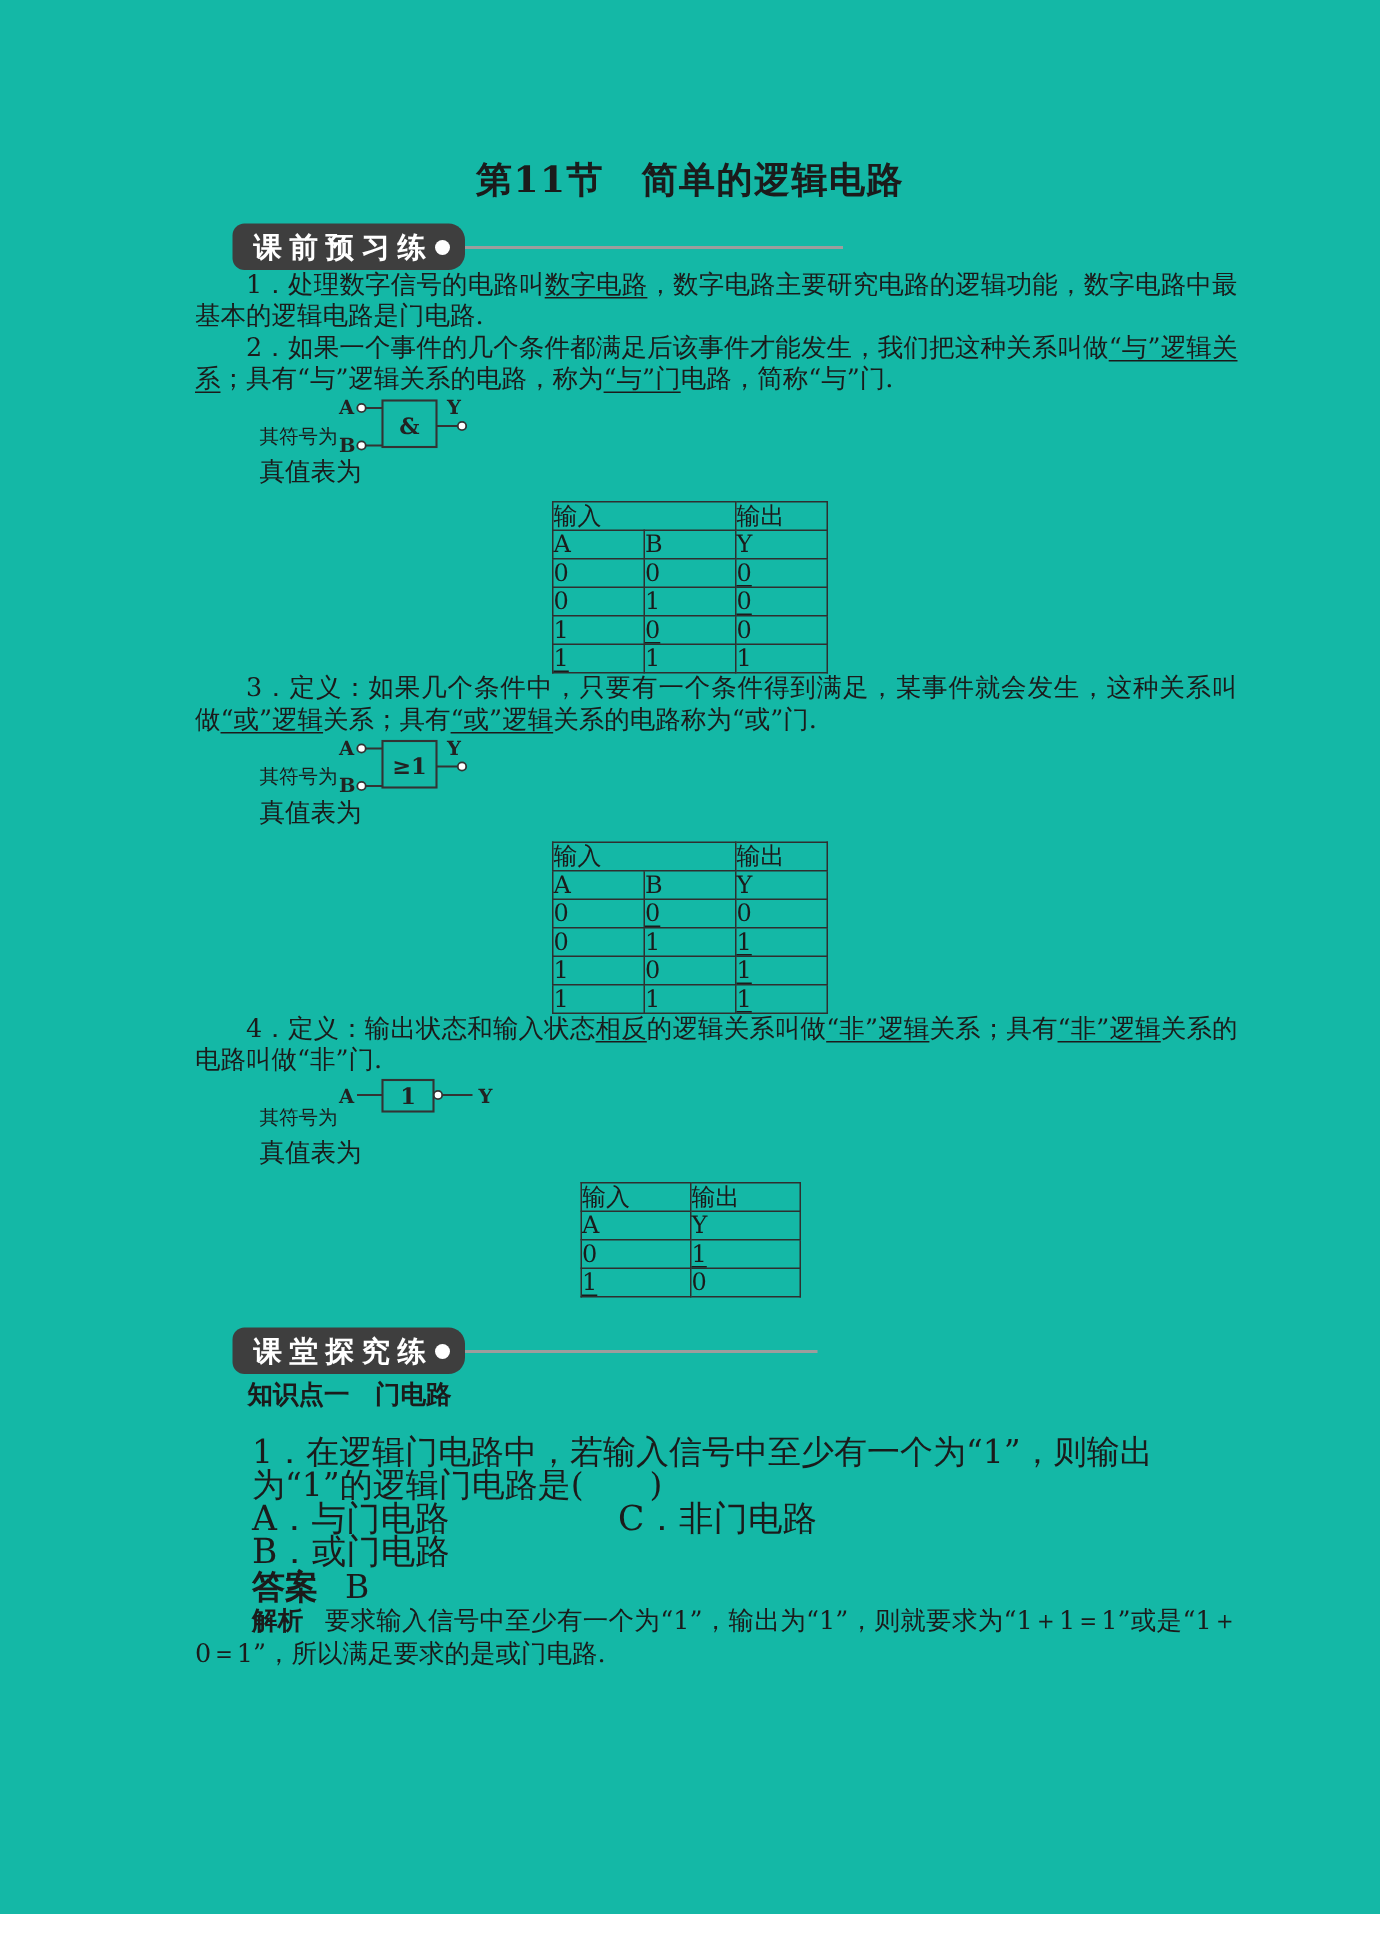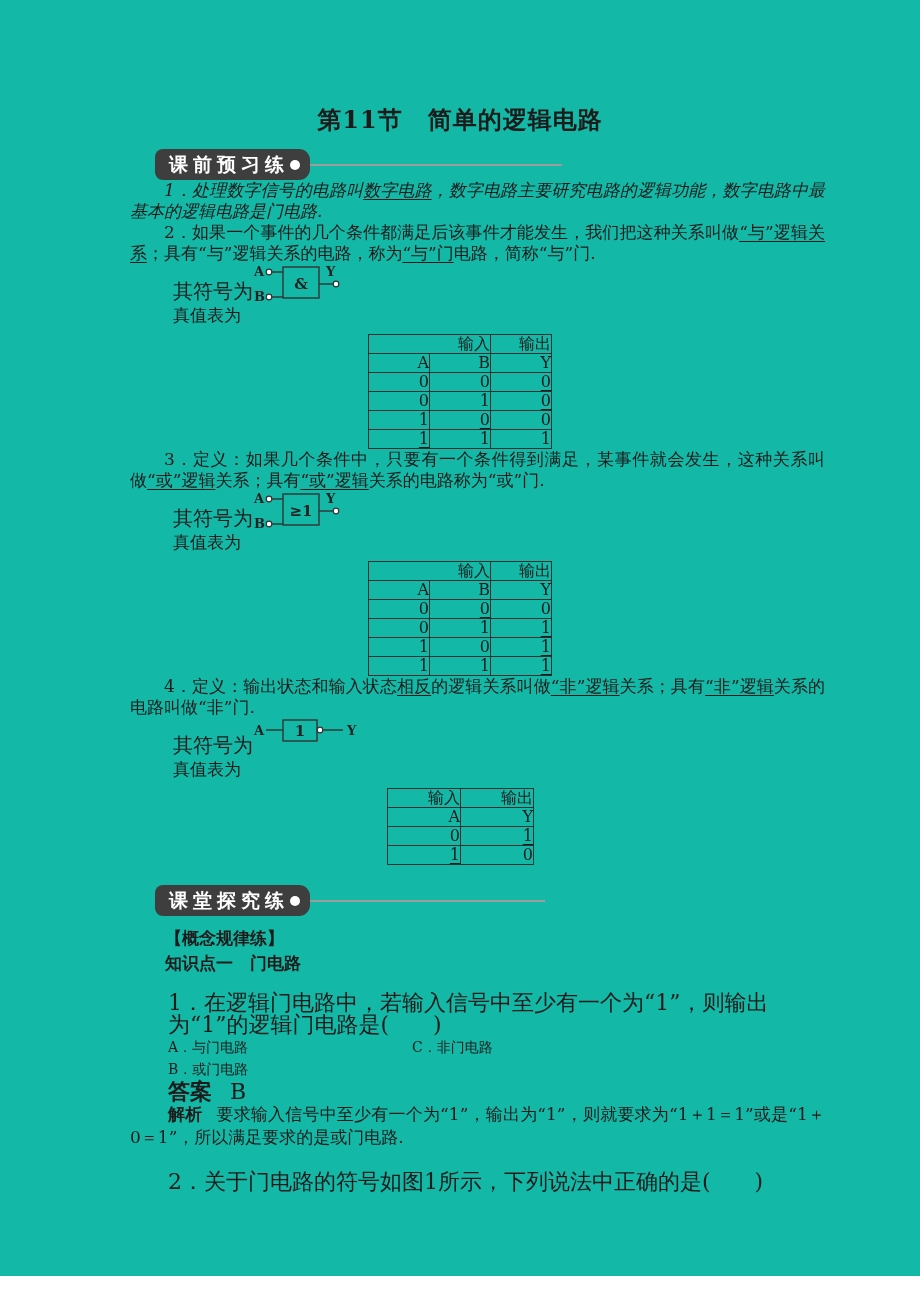--- a/index.html
+++ b/index.html
@@ -20,49 +20,49 @@
     border-radius:8px 11px 11px 8px; display:flex; align-items:center;
     padding:0 10px 0 14px; }
   .badge .dot { width:10px; height:10px; background:#fff; border-radius:50%;
     flex:none; margin-left:1px; }
   .rule { height:2px; background:#9d9d9d; }
   .rule.r1 { width:252px; } .rule.r2 { width:235px; }
 
   .content { margin:0 95px 0 130px; }
   p.body { margin:0; font-size:17px; line-height:21px; text-indent:2em;
     text-align:justify; }
-  .p1 { margin-top:26px;font-style:italic; }
+  .p1 { margin-top:26px; }
   .pgap { margin-top:22px; }
 
   .blank { text-decoration:underline; text-underline-offset:3px;
     text-decoration-thickness:1px; }
 
   .symbol-row { display:flex; align-items:flex-end; margin-left:43px; }
-  .caption { font-size:20px; line-height:21px; }
+  .caption { font-size:13px; line-height:21px; }
   .tcaption { margin-left:43px; font-size:17px; line-height:21px; margin-top:3px; }
   svg.gate { display:block; }
   svg.gate text { font-family:"DejaVu Serif",serif; font-weight:bold; font-size:13px; fill:#222; }
   svg.gate text.gsym { font-size:15px; }
   svg.gate line, svg.gate rect { stroke:#333; stroke-width:1.4; fill:none; }
   svg.gate circle { stroke:#333; stroke-width:1.2; fill:#fff; }
   .gate-two { margin-bottom:-2px; }
   .gate-one { margin-bottom:12px; }
 
   table.truth { border-collapse:collapse; margin-top:8px; table-layout:fixed; }
-  table.truth td { border:1px solid #2f2f2f; text-align:right; font-size:16px;
+  table.truth td { border:1px solid #2f2f2f; text-align:left; font-size:16px;
     height:18px; line-height:18px; padding:0; }
   table.truth.cols3 { width:184px; margin-left:238px; }
   table.truth.cols2 { width:147px; margin-left:257px; }
 
   .sans-bold { font-family:"Liberation Sans",sans-serif; font-weight:bold; }
   .concept { margin:12px 0 0 35px; font-size:17px; line-height:22px; }
   .kp { margin:3px 0 0 35px; font-size:17px; line-height:22px; }
   .question { margin:17px 0 0 38px; font-size:22px; line-height:22px; }
   .options { margin-left:38px; display:grid; grid-template-columns:244px auto;
-    font-size:14px; line-height:22px; }
+    font-size:23px; line-height:22px; }
   .answer-row { margin:1px 0 0 38px; font-size:22px; line-height:22px; }
   .answer-row .lbl { margin-right:18px; }
   .analysis { margin:0; text-indent:38px; font-size:17px; line-height:22px;
     text-align:justify; }
   .analysis .lbl { margin-right:14px; }
   .q2 { margin-top:23px; }
 </style>
 </head>
 <body>
 
@@ -227,35 +227,33 @@
 
   <div class="badge-row second">
     <div class="badge">
       <span>课堂探究练</span>
       <span class="dot"></span>
     </div>
     <div class="rule r2"></div>
   </div>
 
   <div class="content">
-    <div class="concept sans-bold">【概念规律练】</div>
     <div class="kp sans-bold">知识点一　门电路</div>
 
     <div class="question">1．在逻辑门电路中，若输入信号中至少有一个为“1”，则输出为“1”的逻辑门电路是(　　)</div>
 
     <div class="options">
       <span>A．与门电路</span>
       <span>C．非门电路</span>
       <span>B．或门电路</span>
     </div>
 
     <div class="answer-row">
       <span class="lbl sans-bold">答案</span><span>B</span>
     </div>
 
     <p class="analysis">
       <span class="lbl sans-bold">解析</span><span>要求输入信号中至少有一个为“1”，输出为“1”，则就要求为“1＋1＝1”或是“1＋0＝1”，所以满足要求的是或门电路.</span>
     </p>
 
-    <div class="question q2">2．关于门电路的符号如图1所示，下列说法中正确的是(　　)</div>
   </div>
 
 </div>
 
 </body></html>

